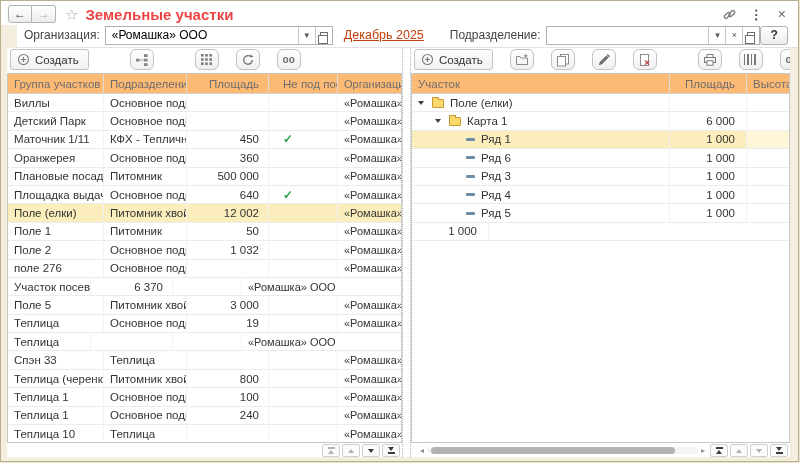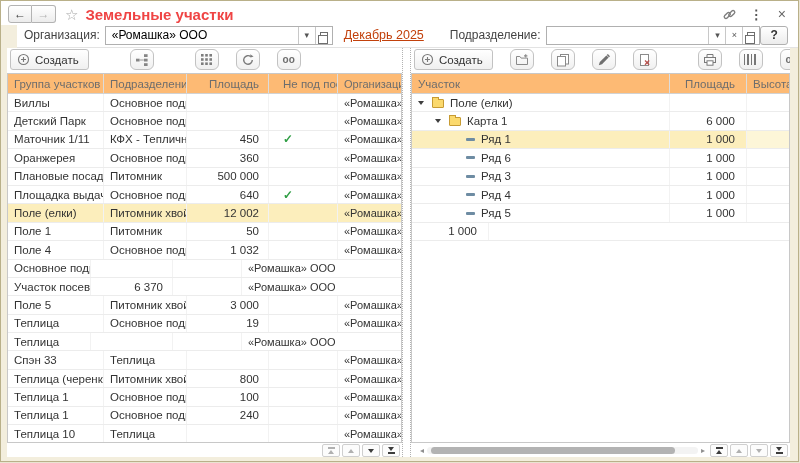--- a/index.html
+++ b/index.html
@@ -250,27 +250,28 @@
               <div class="td c5">«Ромашка» ООО</div>
             </div>
             <div class="tr">
               <div class="td c1">Поле 1</div>
               <div class="td c2">Питомник</div>
               <div class="td c3">50</div>
               <div class="td c4"></div>
               <div class="td c5">«Ромашка» ООО</div>
             </div>
             <div class="tr">
-              <div class="td c1">Поле 4</div>
+              <div class="td c1">Поле 2</div>
               <div class="td c2">Основное подра...</div>
               <div class="td c3">1 032</div>
               <div class="td c4"></div>
               <div class="td c5">«Ромашка» ООО</div>
             </div>
             <div class="tr">
+              <div class="td c1">поле 276</div>
               <div class="td c2">Основное подра...</div>
               <div class="td c3"></div>
               <div class="td c4"></div>
               <div class="td c5">«Ромашка» ООО</div>
             </div>
             <div class="tr">
               <div class="td c2">Участок посева</div>
               <div class="td c3">6 370</div>
               <div class="td c4"></div>
               <div class="td c5">«Ромашка» ООО</div>

